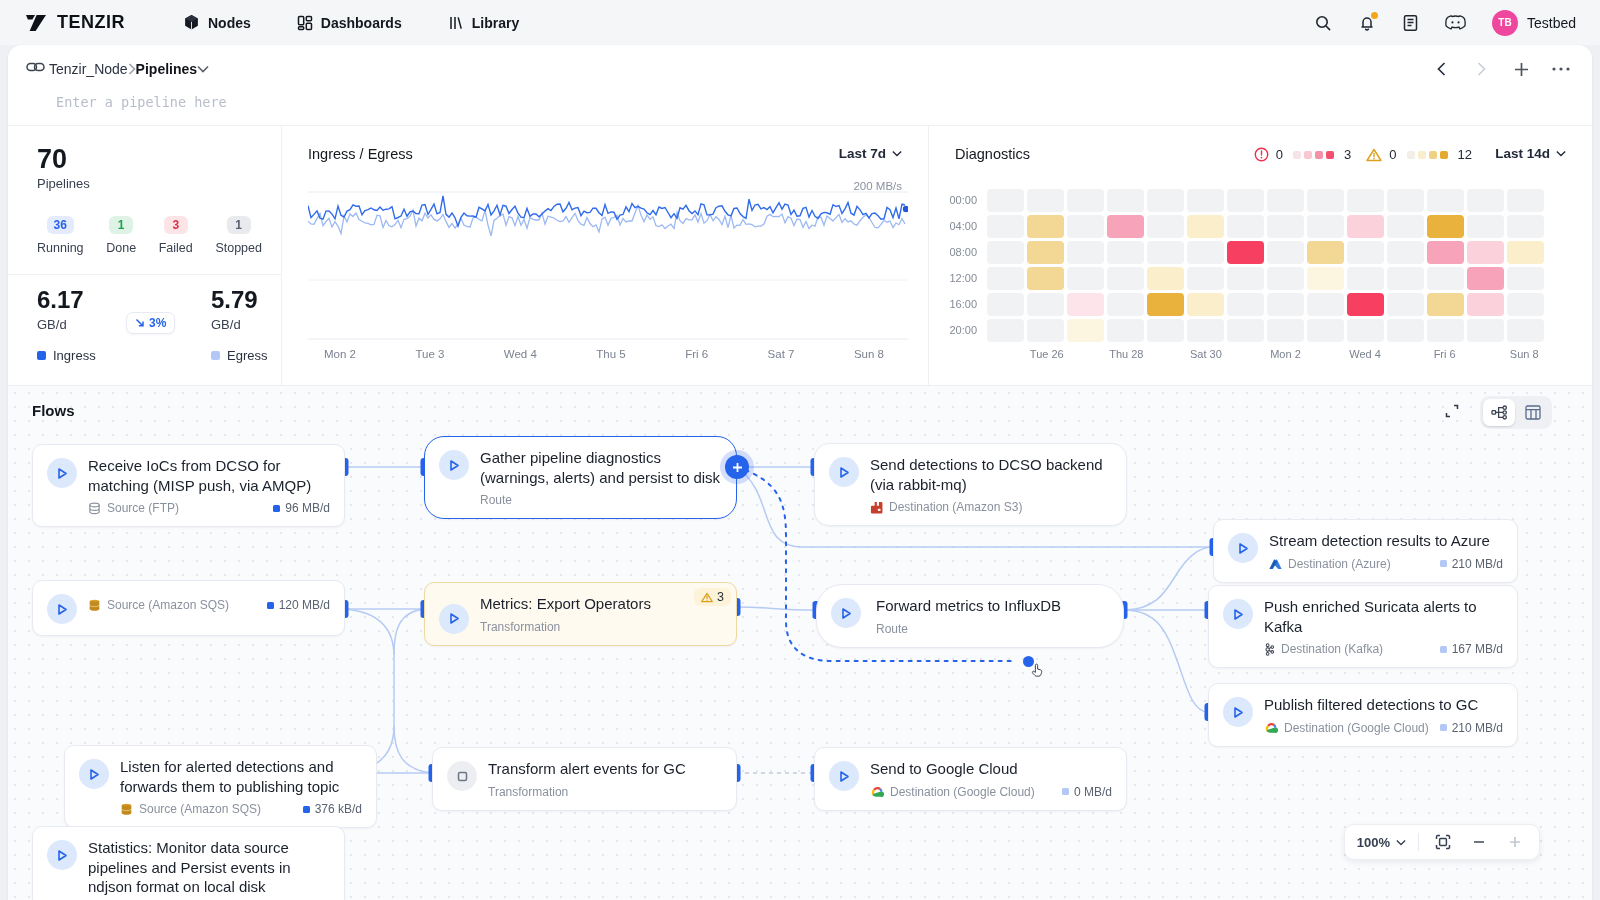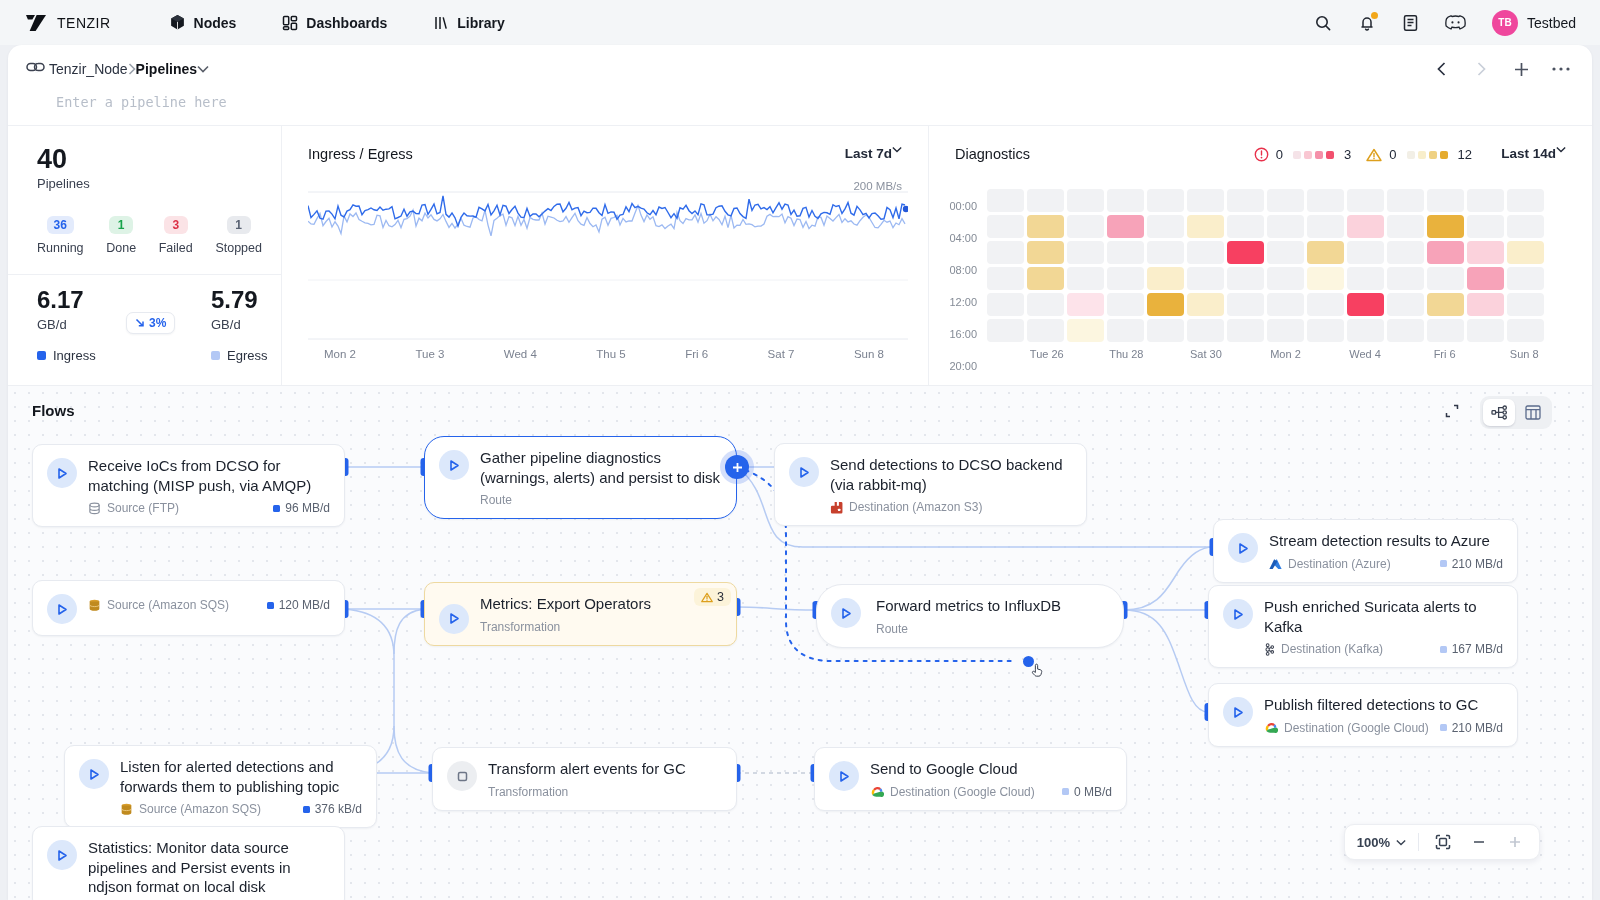--- a/index.html
+++ b/index.html
@@ -4,21 +4,21 @@
 <style>
   * { margin:0; padding:0; box-sizing:border-box; }
   html,body { width:1600px; height:900px; overflow:hidden; }
   body { font-family:"Liberation Sans", sans-serif; background:#eef0f4; color:#1b212c; }
   .stage { position:relative; width:1600px; height:900px; }
 
   
   .navbar { position:absolute; top:0; left:0; width:1600px; height:45px;
     display:flex; align-items:center; padding:0 24px; background:#f4f6f8; }
   .brand { display:flex; align-items:center; gap:9px; margin-right:58px; }
-  .brand-name { font-size:14px; font-weight:400; letter-spacing:.5px; color:#0e1116; }
+  .brand-name { font-size:18px; font-weight:700; letter-spacing:.5px; color:#0e1116; }
   .nav-item { display:flex; align-items:center; gap:8px; margin-right:46px;
     font-size:14px; font-weight:600; color:#14181f; cursor:pointer; }
   .nav-right { margin-left:auto; display:flex; align-items:center; gap:26px; }
   .nav-ico { position:relative; display:flex; align-items:center; cursor:pointer; }
   .bell-dot { position:absolute; top:-2px; right:-2px; width:7px; height:7px; border-radius:50%;
     background:#f2a71b; }
   .user { display:flex; align-items:center; gap:9px; cursor:pointer; }
   .avatar { width:26px; height:26px; border-radius:50%; background:#ef479d; color:#fff;
     font-size:10px; font-weight:700; display:flex; align-items:center; justify-content:center; }
   .user-name { font-size:14px; color:#14181f; }
@@ -59,34 +59,34 @@
   .stats-divider { position:absolute; top:148px; left:0; width:273px; height:1px; background:#eef0f4; }
   .io-val { position:absolute; font-size:24px; font-weight:700; color:#14181f; }
   .io-unit { position:absolute; font-size:13px; color:#3a4150; }
   .delta-badge { position:absolute; top:186px; left:118px; display:flex; align-items:center; gap:4px;
     padding:3px 8px; background:#fff; border:1px solid #e7eaf0; border-radius:7px;
     font-size:12px; font-weight:600; color:#2563eb; box-shadow:0 1px 2px rgba(20,30,60,.05); }
   .legend { position:absolute; display:flex; align-items:center; gap:7px; font-size:13px; color:#2b3240;}
   .sq { width:9px; height:9px; border-radius:2px; }
 
   .panel-title { position:absolute; top:20px; left:26px; font-size:14.5px; font-weight:400; color:#14181f; }
-  .range-btn { position:absolute; top:20px; display:flex; align-items:flex-start; 
+  .range-btn { position:absolute; top:20px; display:flex; align-items:center; gap:6px;
     font-size:13.5px; font-weight:600; color:#222938; cursor:pointer; }
   .ymax { position:absolute; top:54px; right:26px; font-size:11.5px; color:#8a919e; }
   .chart-area { position:absolute; top:45px; left:26px; width:600px; height:172px; }
   .x-ticks { position:absolute; top:222px; left:26px; width:600px; display:flex;
     justify-content:space-between; padding:0 24px 0 16px; font-size:11.5px; color:#7b8290; }
 
   .diag-badges { position:absolute; top:21px; right:120px; display:flex; align-items:center; gap:7px;
     font-size:13px; color:#222938; }
   .scale { display:flex; gap:3px; margin:0 3px; }
   .scale span { width:8px; height:8px; border-radius:2px; display:block; }
   .heat-rows { position:absolute; top:63px; left:8px; width:40px; text-align:right;
     font-size:11px; color:#848b96; }
-  .heat-rows div { height:26px; line-height:23px;margin-top:6px; }
+  .heat-rows div { height:26px; line-height:23px; }
   .heat-grid { position:absolute; top:63px; left:58px; display:grid;
     grid-template-columns:repeat(14, 37px); grid-auto-rows:23px; gap:3px; }
   .heat-grid i { border-radius:4px; display:block; }
   .heat-cols { position:absolute; top:222px; left:58px; width:557px; display:grid;
     grid-template-columns:repeat(7,1fr); font-size:11px; color:#7b8290; }
   .heat-cols div { text-align:center; transform:translateX(20px); }
 
   
   .flows { position:absolute; top:340px; left:0; width:1584px; height:515px;
     background-color:#fafbfd; border-top:1px solid #edeff3;
@@ -246,21 +246,21 @@
             </svg>
         </span>
       </div>
     </div>
 
     <div class="pipeline-input">Enter a pipeline here</div>
 
     <div class="dash">
 
       <div class="panel-stats">
-        <div class="stat-big">40</div>
+        <div class="stat-big">70</div>
         <div class="stat-big-label">Pipelines</div>
         <div class="status-row" id="status-row">
             <div class="status-item">
               <span class="status-badge" style="background: rgb(227, 235, 252); color: rgb(37, 99, 235);">36</span>
               <span class="status-label">Running</span>
             </div>
             <div class="status-item">
               <span class="status-badge" style="background: rgb(222, 243, 230); color: rgb(22, 163, 74);">1</span>
               <span class="status-label">Done</span>
             </div>
@@ -556,21 +556,21 @@
             </svg>
         </span>
         <div class="fbody">
           <div class="ftitle">Gather pipeline diagnostics (warnings, alerts) and persist to disk</div>
           <div class="ffoot">
               <span>Route</span>
             </div>
         </div>
       </div>
 
-      <div class="fnode" style="left:766px;top:57px;width:313px;">
+      <div class="fnode" style="left:806px;top:57px;width:313px;border-radius:15px;">
         <span class="play">
           <svg width="12" height="13" viewBox="0 0 12 13" fill="none" stroke="#2563eb" stroke-width="1.6" stroke-linejoin="round">
               <path d="M3 2 L10 6.5 L3 11 Z"></path>
             </svg>
         </span>
         <div class="fbody">
           <div class="ftitle">Send detections to DCSO backend (via rabbit-mq)</div>
           <div class="ffoot">
             <svg width="13" height="13" viewBox="0 0 14 14">
               <path d="M5 1 h2.4 v4 h2.2 v-4 H12 a1.4 1.4 0 0 1 1.4 1.4 V12 a1.4 1.4 0 0 1 -1.4 1.4 H2.4 A1.4 1.4 0 0 1 1 12 V6.4 A1.4 1.4 0 0 1 2.4 5 H5 Z" fill="#c7402d"></path>

